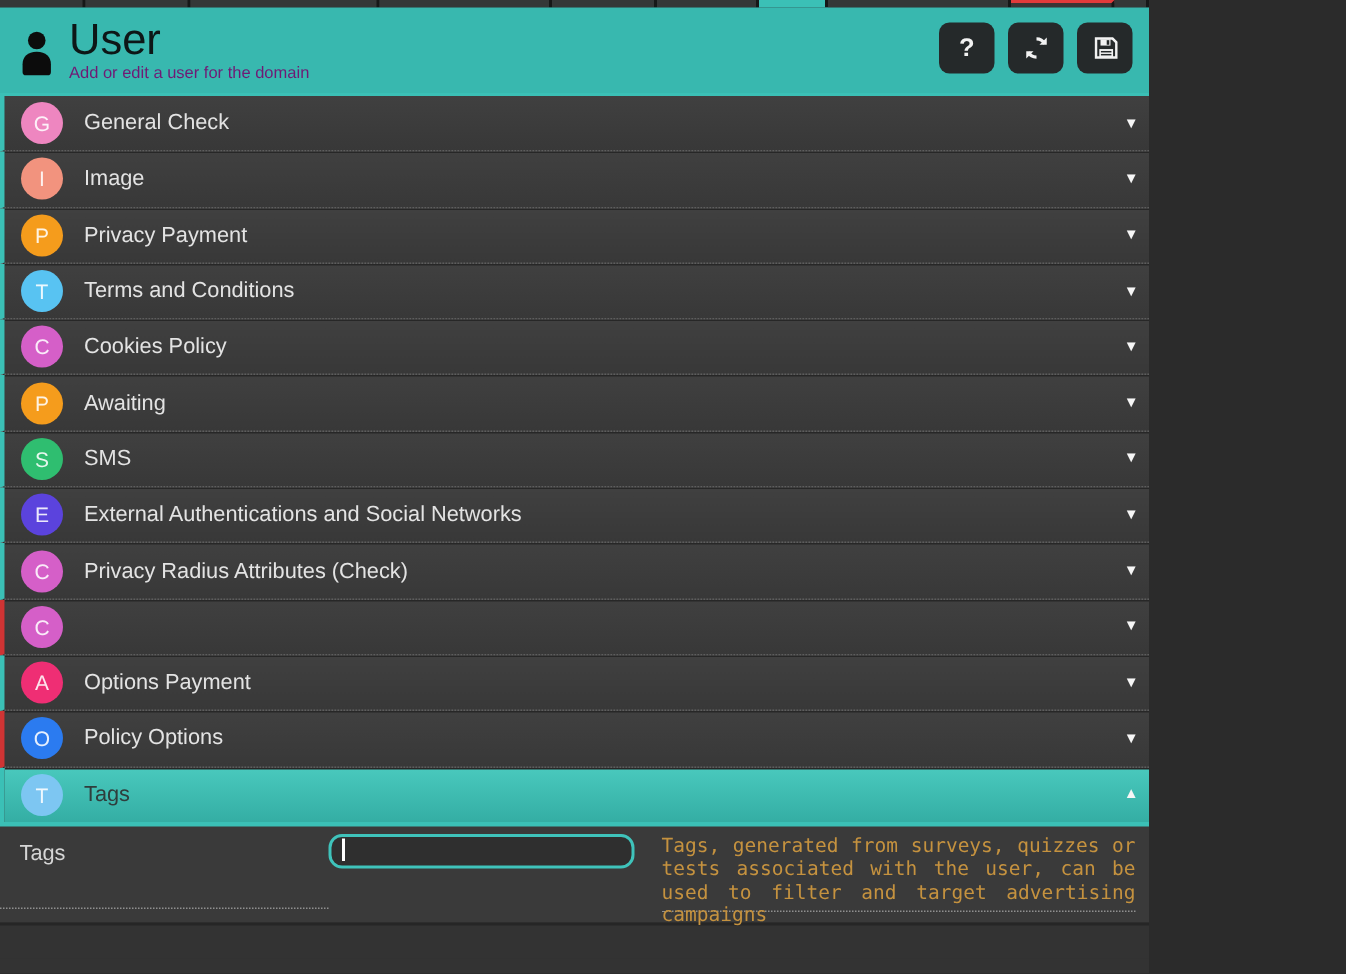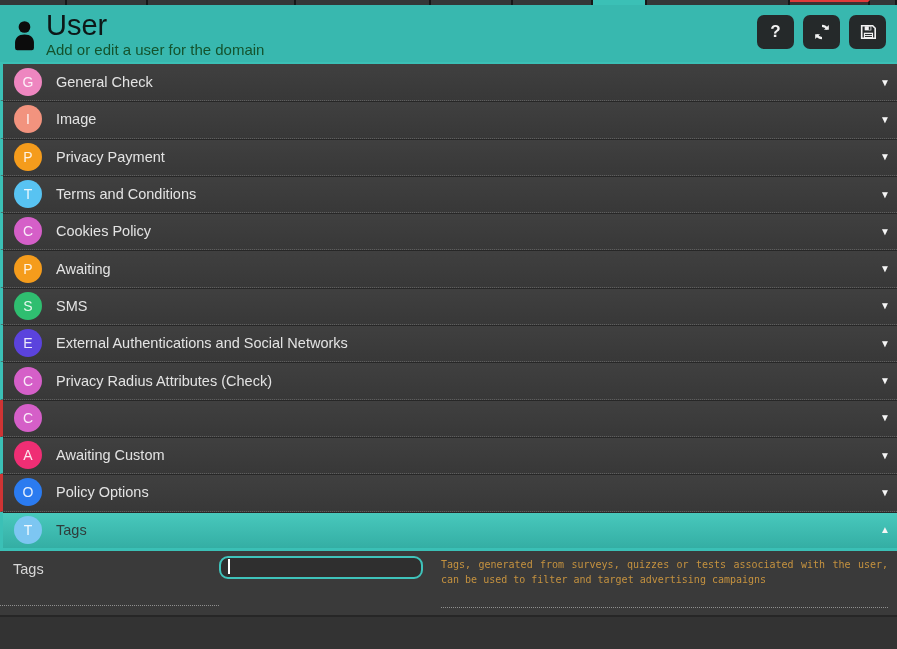--- a/index.html
+++ b/index.html
@@ -1,31 +1,31 @@
 <!DOCTYPE html>
 <html><head>
 <meta charset="utf-8">
 <style>
   html,body{margin:0;padding:0;background:#2b2b2b;}
   .app{
-    position:relative;width:897px;height:649px;overflow:hidden;
+    position:relative;width:766px;height:649px;overflow:hidden;
     background:#333;font-family:"Liberation Sans","DejaVu Sans",sans-serif;
     -webkit-font-smoothing:antialiased;
   }
   
   .tab-strip{height:5px;display:flex;background:#262a2a;}
   .tab-seg{height:100%;background:#343838;border-right:2px solid #161818;box-sizing:border-box;}
   .tab-seg.active-teal{background:#3bc0b6;}
   .tab-seg.alert-red{border-top:2px solid #e13a3a;background:#3a3434;}
   
   .hdr{position:relative;height:57px;background:#38b8af;display:flex;align-items:center;}
   .user-glyph{margin:4px 8px 0 11px;flex:0 0 auto;line-height:0;}
   .titles{display:flex;flex-direction:column;}
   .title{margin:0;font-size:29px;font-weight:400;color:#0d1717;line-height:30px;}
-  .subtitle{font-size:15px;color:#14532d;margin-top:1px;}
+  .subtitle{font-size:11px;color:#701a75;margin-top:1px;}
   .hdr-btns{position:absolute;right:11px;top:10px;display:flex;gap:9px;}
   .hbtn{width:37px;height:34px;border:none;border-radius:7px;background:#25292a;
         color:#f2f2f2;font-family:inherit;font-size:17px;font-weight:bold;
         display:flex;align-items:center;justify-content:center;cursor:pointer;padding:0;}
   
   .accordion{border-top:2px solid #3bc0b6;}
   .row{
     height:36.3px;display:flex;align-items:center;
     background:linear-gradient(180deg,#404040,#383838);
     border-left:3px solid #3bc0b6;border-bottom:1px dotted #5e5e5e;
@@ -58,21 +58,21 @@
   .tags-input{
     display:block;width:204px;height:23px;box-sizing:border-box;margin-top:2px;
     background:#2f2f2f;border:2px solid #3fc3bb;border-radius:9px;outline:none;
     color:#eee;padding:0 8px;font-size:13px;font-family:inherit;
   }
   .caret{position:absolute;left:9px;top:8px;width:1.5px;height:15px;background:#fff;}
   .help-cell{
     flex:1;margin-right:9px;box-sizing:border-box;padding-top:6px;height:57px;
     border-bottom:1px dotted #8f8f8f;
     color:#c5923f;font-family:"DejaVu Sans Mono","Liberation Mono",monospace;
-    font-size:10px;line-height:15.5px;text-align:justify;
+    font-size:13px;line-height:15.5px;text-align:justify;
   }
   .footer{height:22px;background:#333;border-top:2px solid #262626;}
 </style>
 </head>
 <body>
 
 <div class="app">
 
   <div class="tab-strip" id="tab-strip">
       <div class="tab-seg inactive" style="width: 67px;"></div>
@@ -168,21 +168,21 @@
         <span class="badge" style="background: rgb(213, 95, 200);">C</span>
         <span class="row-label">Privacy Radius Attributes (Check)</span>
         <span class="arrow">▼</span>
       </div>
       <div class="row red-accent">
         <span class="badge" style="background: rgb(213, 95, 200);">C</span>
         <span class="arrow">▼</span>
       </div>
       <div class="row">
         <span class="badge" style="background: rgb(239, 46, 116);">A</span>
-        <span class="row-label">Awaiting Custom</span>
+        <span class="row-label">Options Payment</span>
         <span class="arrow">▼</span>
       </div>
       <div class="row red-accent">
         <span class="badge" style="background: rgb(43, 123, 240);">O</span>
         <span class="row-label">Policy Options</span>
         <span class="arrow">▼</span>
       </div>
       <div class="row selected">
         <span class="badge" style="background: rgb(125, 198, 242);">T</span>
         <span class="row-label">Tags</span>

